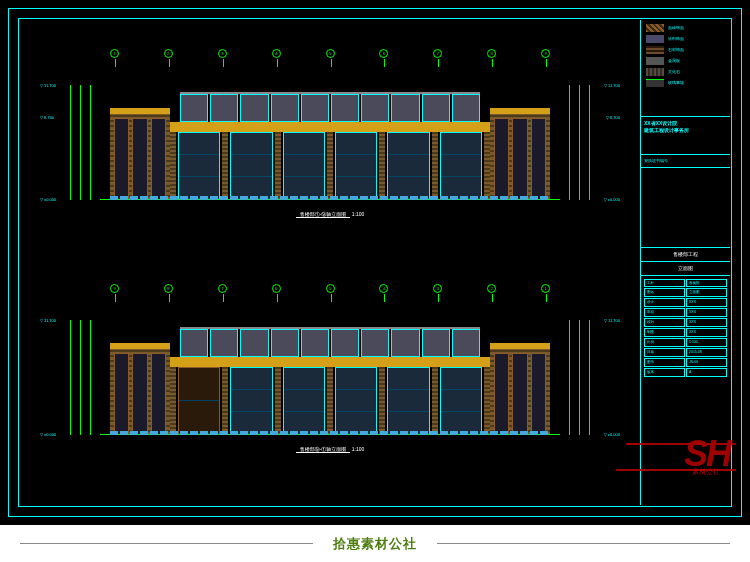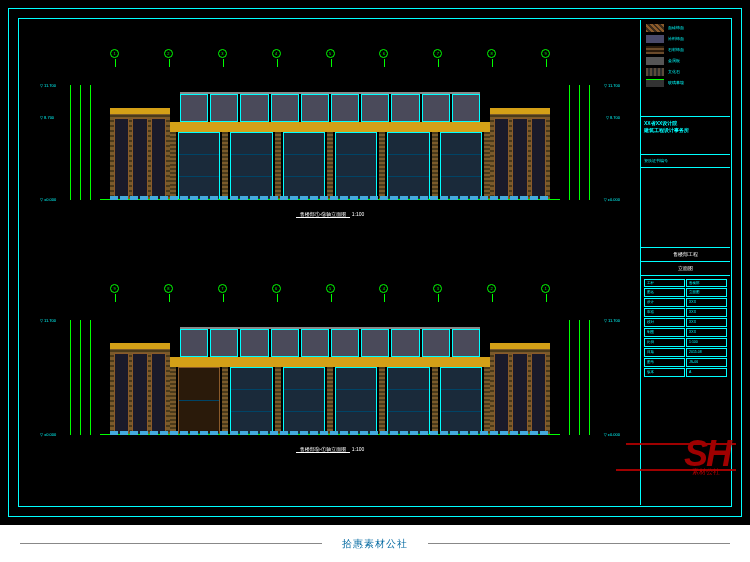--- a/index.html
+++ b/index.html
@@ -72,21 +72,21 @@
 .caption-line{display:inline-block;border-bottom:1px solid #fff;padding:0 4px}
 
 
 .wm{position:absolute;right:20px;bottom:50px;color:#b00;font-size:36px;font-weight:bold;font-style:italic;font-family:Arial;letter-spacing:-2px;opacity:0.85}
 .wm-line{position:absolute;height:2px;background:#b00}
 .wm-sub{position:absolute;color:#b00;font-size:7px}
 
 
 .banner{position:absolute;bottom:0;left:0;width:750px;height:37px;background:#fff;display:flex;align-items:center;justify-content:center}
 .banner-line{flex:1;height:1px;background:#888;margin:0 20px}
-.banner-text{color:#0369a1;font-size:10px;font-weight:normal;letter-spacing:1px}
+.banner-text{color:#4d7c0f;font-size:13px;font-weight:bold;letter-spacing:1px}
 </style>
 </head>
 <body>
 
 <div class="viewport">
   <div class="outer-border"></div>
   <div class="inner-border"></div>
 
   <div class="drawing-area">
 

